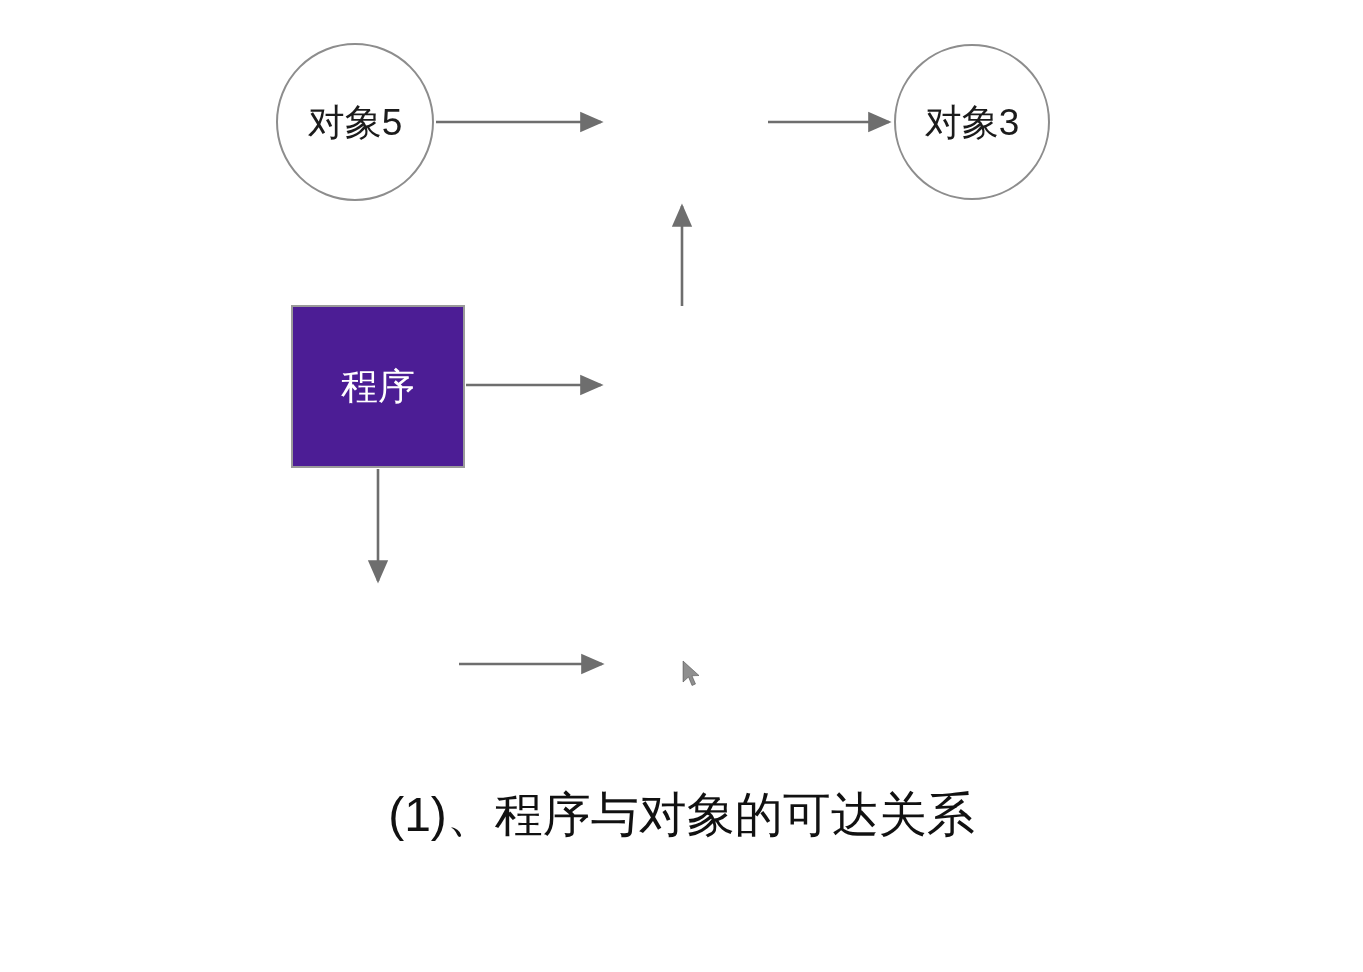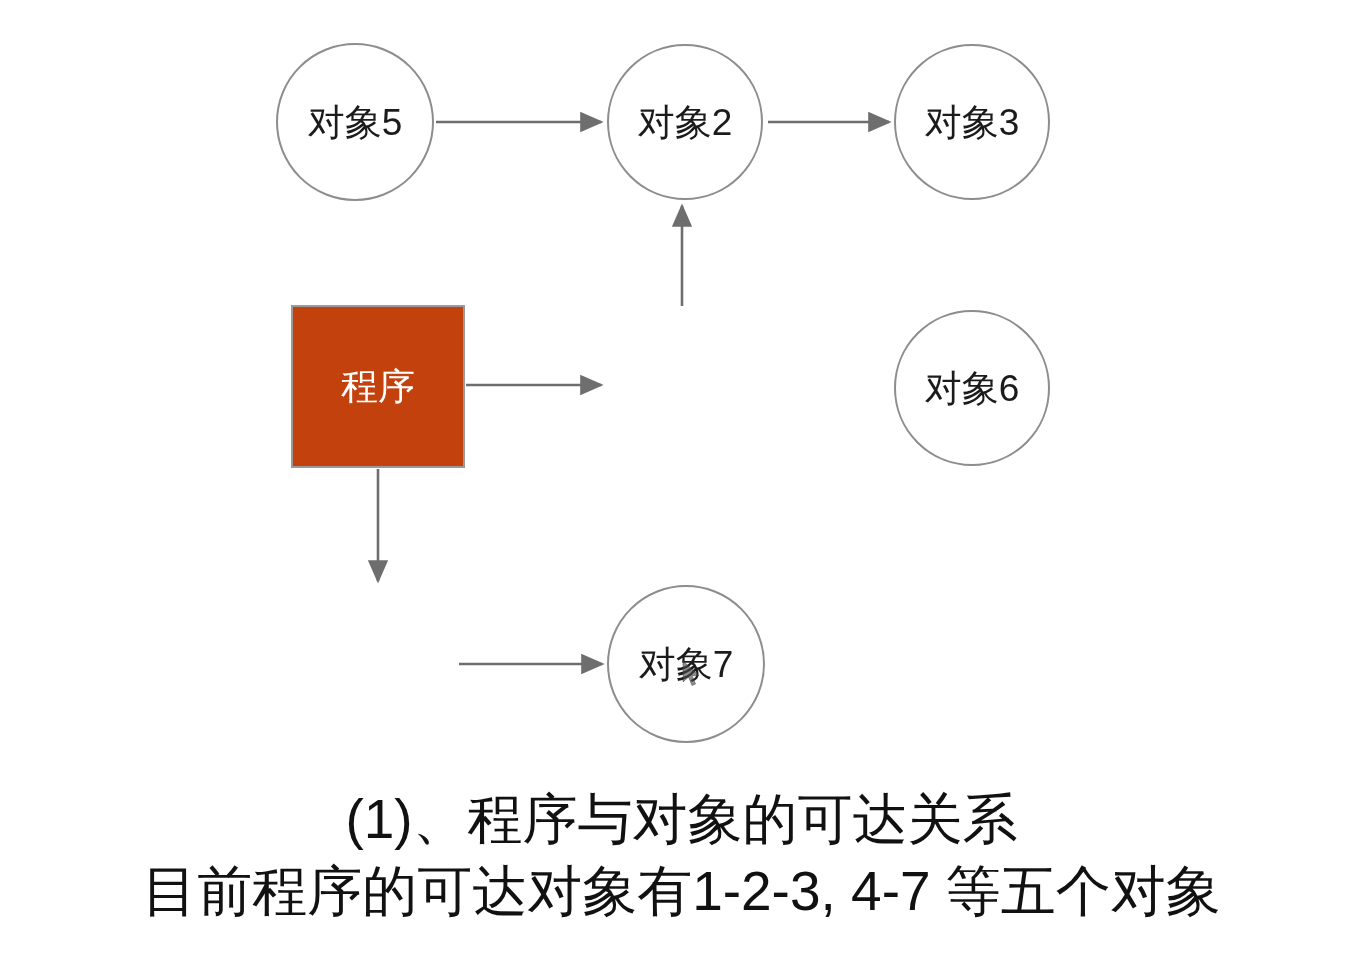--- a/index.html
+++ b/index.html
@@ -27,21 +27,21 @@
     border: 2px solid #8d8d8d;
     background: #ffffff;
     box-sizing: border-box;
     display: flex;
     align-items: center;
     justify-content: center;
   }
   .node-box {
     position: absolute;
     border: 2px solid #9a9a9a;
-    background: #c2410c;
+    background: #4c1d95;
     box-sizing: border-box;
     display: flex;
     align-items: center;
     justify-content: center;
   }
   .node-label {
     font-size: 37px;
     color: #1b1b1b;
     line-height: 1;
     letter-spacing: 0px;
@@ -60,21 +60,21 @@
     width: 1363px;
     height: 972px;
     pointer-events: none;
   }
   .caption {
     position: absolute;
     left: 0;
     width: 1363px;
     text-align: center;
     color: #111111;
-    font-size: 55px;
+    font-size: 48px;
     line-height: 1.14;
     white-space: nowrap;
   }
   #caption-line-1 { top: 788px; }
   #caption-line-2 { top: 860px; }
   #cursor-pointer {
     position: absolute;
     left: 681px;
     top: 660px;
     width: 22px;
@@ -104,42 +104,32 @@
 
     <line x1="378" y1="469" x2="378" y2="581" stroke="#6e6e6e" stroke-width="2.6" marker-end="url(#arrowhead)"></line>
 
     <line x1="459" y1="664" x2="602" y2="664" stroke="#6e6e6e" stroke-width="2.6" marker-end="url(#arrowhead)"></line>
   </svg>
 
   <div class="node-circle" style="left:276px; top:43px; width:158px; height:158px;">
     <span class="node-label">对象5</span>
   </div>
 
-  <div class="node-circle" style="left:607px; top:44px; width:156px; height:156px;">
-    <span class="node-label">对象2</span>
-  </div>
 
   <div class="node-circle" style="left:894px; top:44px; width:156px; height:156px;justify-content:center;">
     <span class="node-label">对象3</span>
   </div>
 
   <div class="node-box" style="left:291px; top:305px; width:174px; height:163px;">
     <span class="node-label-light">程序</span>
   </div>
 
 
-  <div class="node-circle" style="left:894px; top:310px; width:156px; height:156px;">
-    <span class="node-label">对象6</span>
-  </div>
 
 
-  <div class="node-circle" style="left:607px; top:585px; width:158px; height:158px;">
-    <span class="node-label">对象7</span>
-  </div>
 
   <svg id="cursor-pointer" viewBox="0 0 22 28" xmlns="http://www.w3.org/2000/svg">
     <path d="M2,1 L2,22 L7.5,17 L11,25.5 L14.5,24 L11,15.8 L18,15.5 z" fill="#4a4a4a" fill-opacity="0.62" stroke="#2f2f2f" stroke-opacity="0.55" stroke-width="0.8"></path>
   </svg>
 
   <div class="caption" id="caption-line-1">(1)、程序与对象的可达关系</div>
-  <div class="caption" id="caption-line-2">目前程序的可达对象有1-2-3, 4-7 等五个对象</div>
 
 </div>
 
 </body></html>

